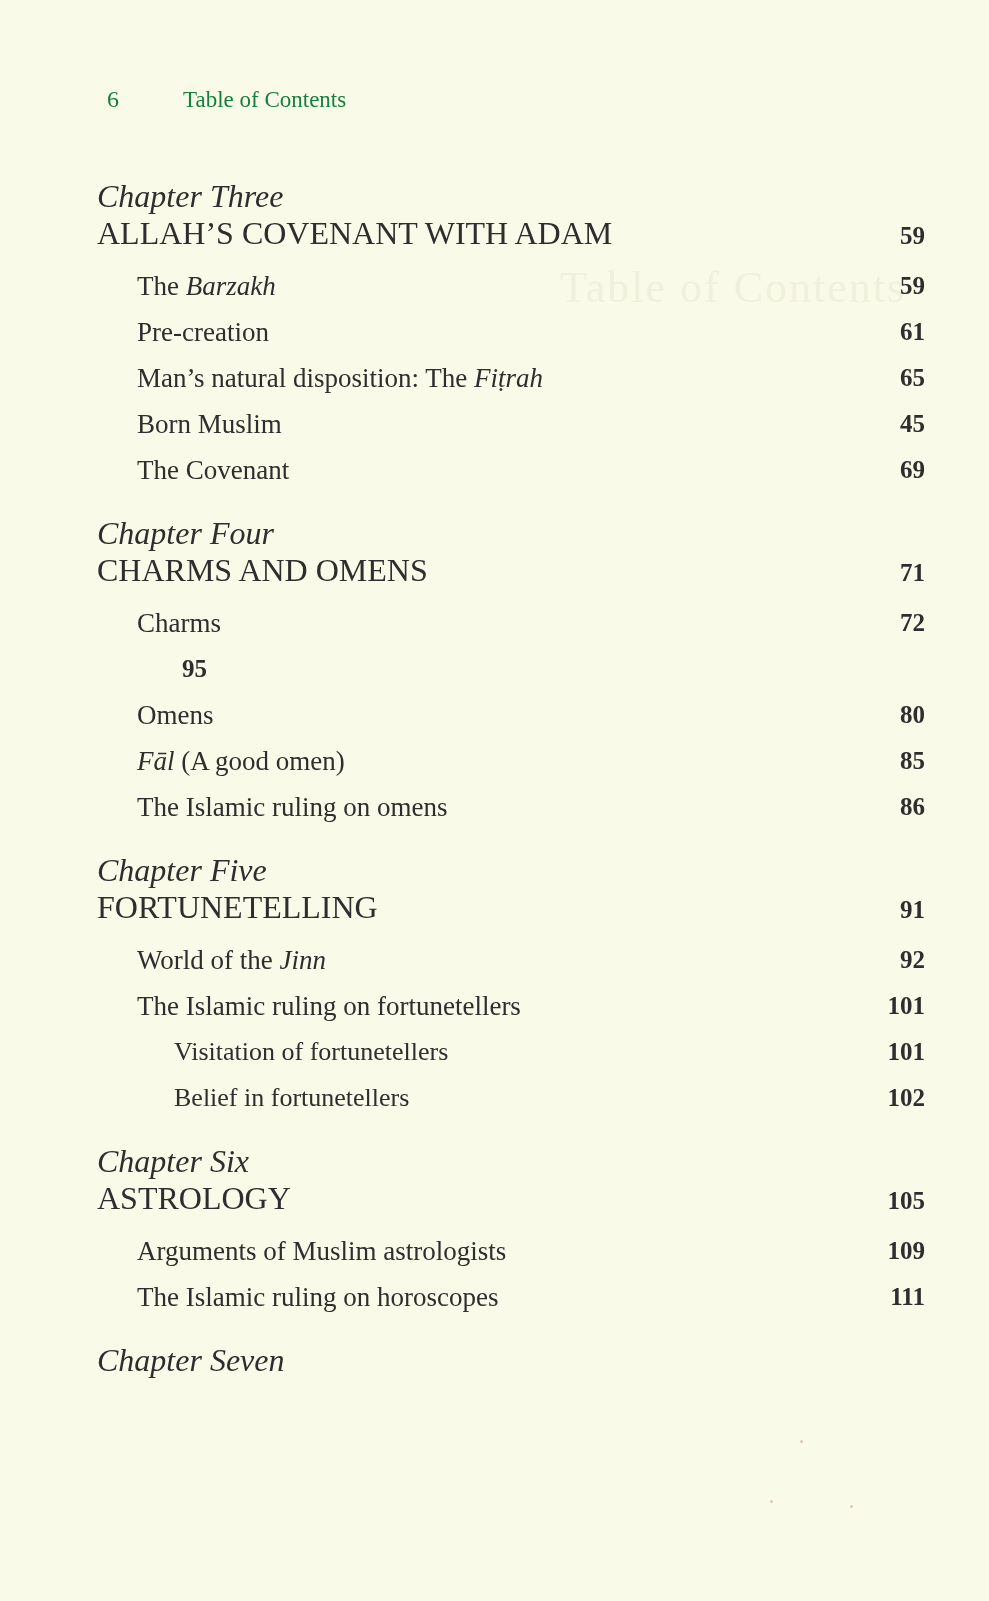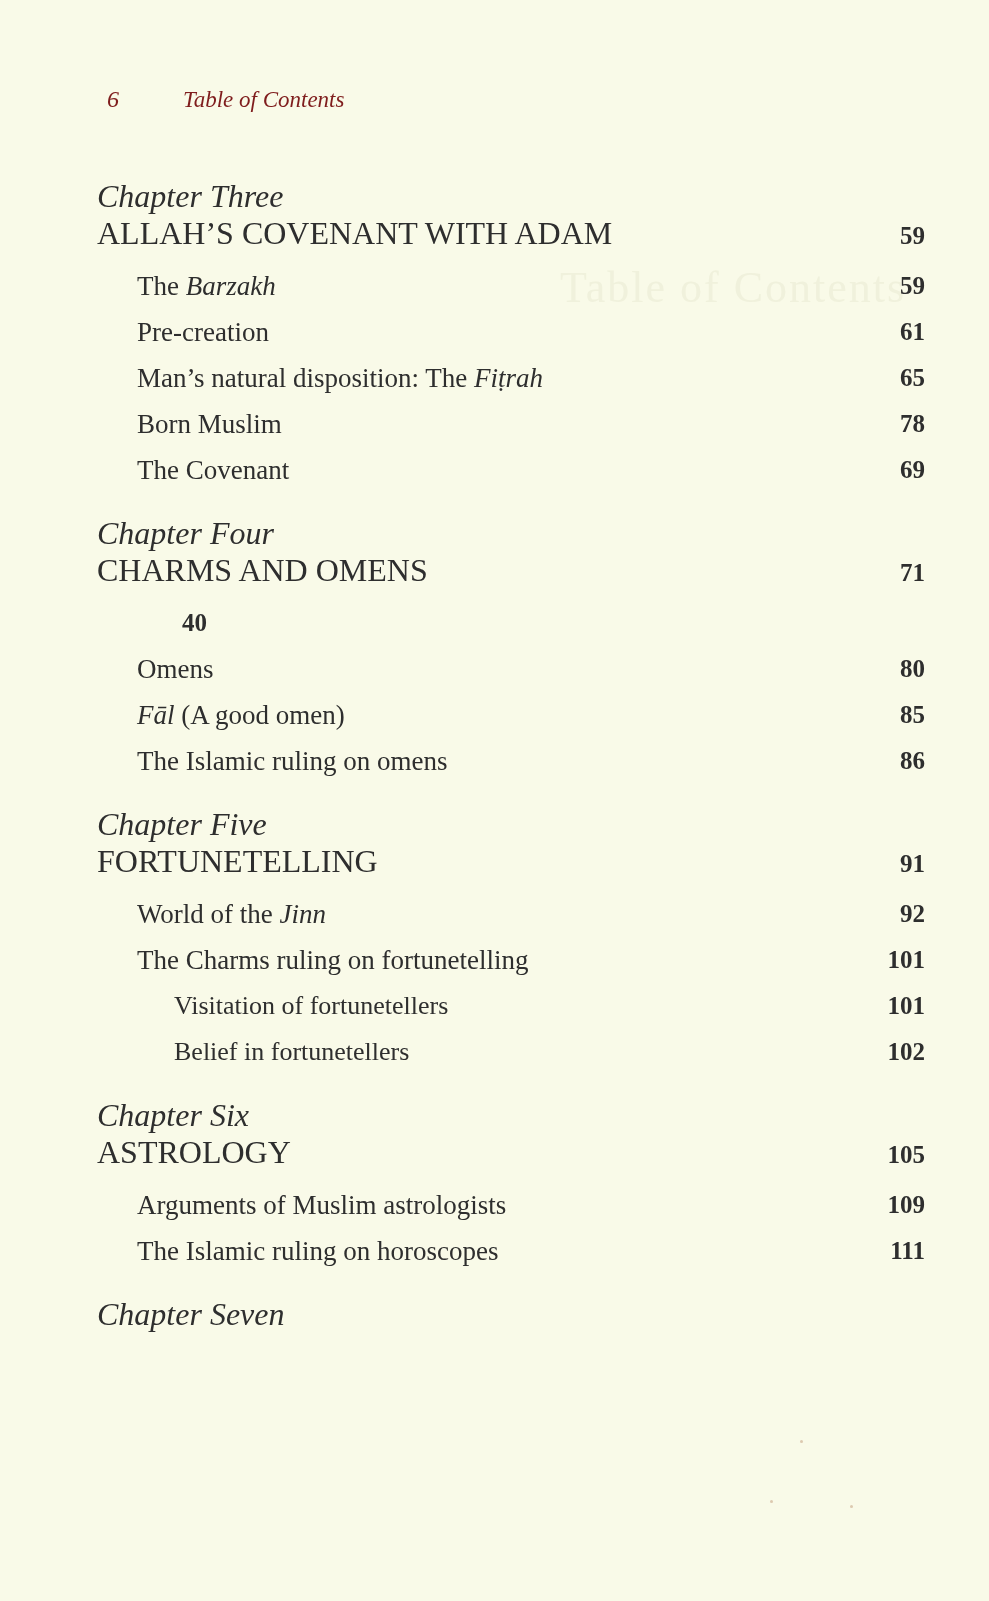--- a/index.html
+++ b/index.html
@@ -21,23 +21,22 @@
       font-size: 44px;
       left: 560px;
       top: 262px;
       pointer-events: none;
       letter-spacing: 2px;
     }
     .running-head {
       position: absolute;
       top: 86px;
       left: 107px;
-      font-style: italic;
       font-size: 24px;
-      color: #7f1d1d;
+      color: #15803d;
     }
     .running-head .folio {
       display: inline-block;
       width: 70px;
     }
     .running-head .title {
       font-size: 23px;
     }
     .toc {
       position: absolute;
@@ -114,36 +113,40 @@
     <div class="entry">
       <span class="label"><span>Pre-creation</span><i></i><span></span></span>
       <span class="page">61</span>
     </div>
     <div class="entry">
       <span class="label"><span>Man’s natural disposition: The </span><i>Fiṭrah</i><span></span></span>
       <span class="page">65</span>
     </div>
     <div class="entry">
       <span class="label"><span>Born Muslim</span><i></i><span></span></span>
-      <span class="page">78</span>
+      <span class="page">45</span>
     </div>
     <div class="entry">
       <span class="label"><span>The Covenant</span><i></i><span></span></span>
       <span class="page">69</span>
     </div>
   </div>
 
   <div class="chapter">
     <div class="chapter-label">Chapter Four</div>
     <div class="chapter-title-row">
       <span>CHARMS AND OMENS</span>
       <span class="page">71</span>
     </div>
     <div class="entry">
-      <span class="page">40</span>
+      <span class="label"><span>Charms</span><i></i><span></span></span>
+      <span class="page">72</span>
+    </div>
+    <div class="entry">
+      <span class="page">95</span>
     </div>
     <div class="entry">
       <span class="label"><span>Omens</span><i></i><span></span></span>
       <span class="page">80</span>
     </div>
     <div class="entry">
       <span class="label"><span></span><i>Fāl</i><span> (A good omen)</span></span>
       <span class="page">85</span>
     </div>
     <div class="entry">
@@ -156,21 +159,21 @@
     <div class="chapter-label">Chapter Five</div>
     <div class="chapter-title-row">
       <span>FORTUNETELLING</span>
       <span class="page">91</span>
     </div>
     <div class="entry">
       <span class="label"><span>World of the </span><i>Jinn</i><span></span></span>
       <span class="page">92</span>
     </div>
     <div class="entry">
-      <span class="label"><span>The Charms ruling on fortunetelling</span><i></i><span></span></span>
+      <span class="label"><span>The Islamic ruling on fortunetellers</span><i></i><span></span></span>
       <span class="page">101</span>
     </div>
     <div class="entry sub">
       <span class="label"><span>Visitation of fortunetellers</span><i></i><span></span></span>
       <span class="page">101</span>
     </div>
     <div class="entry sub">
       <span class="label"><span>Belief in fortunetellers</span><i></i><span></span></span>
       <span class="page">102</span>
     </div>

